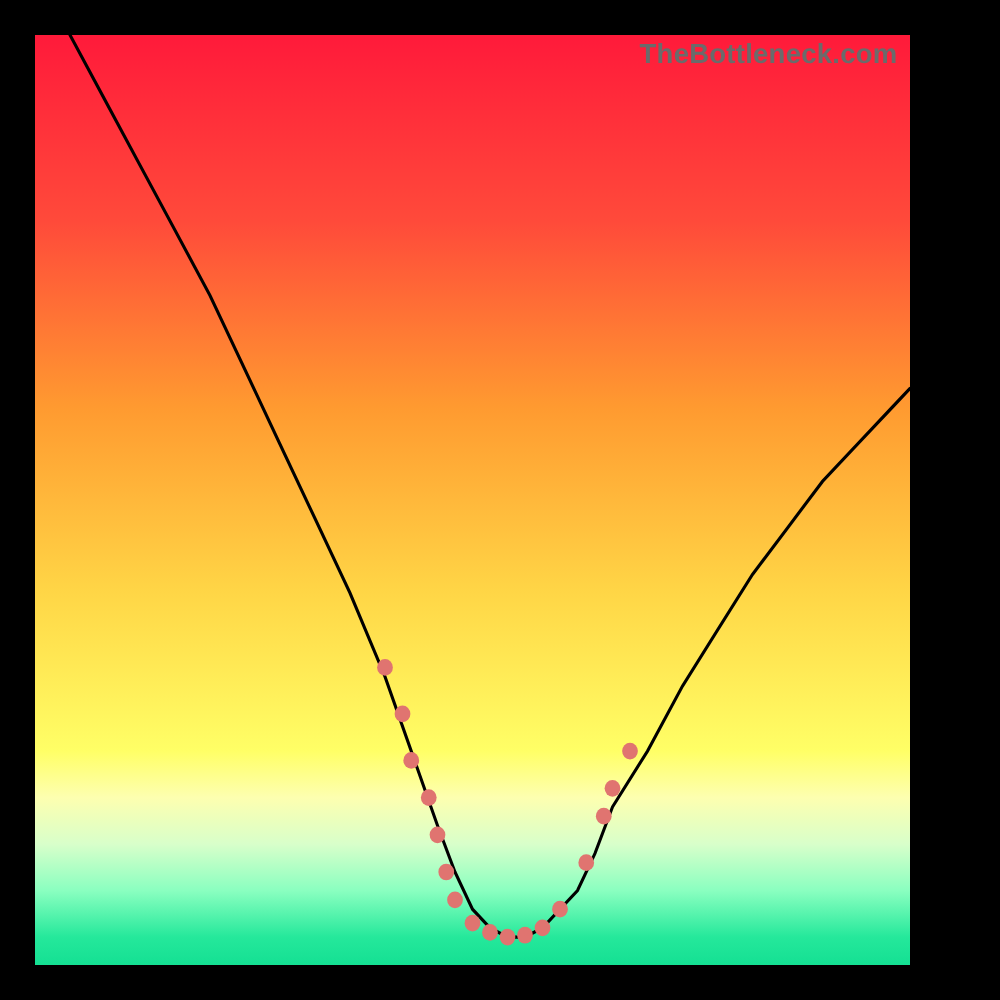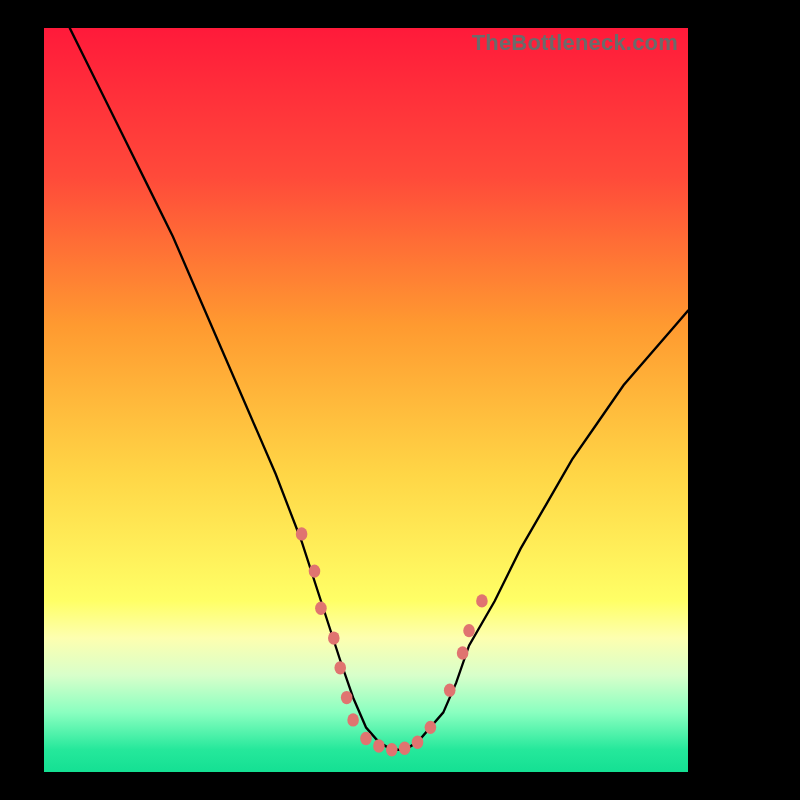--- a/index.html
+++ b/index.html
@@ -13,23 +13,23 @@
   .frame {
     position: absolute;
     left: 0;
     top: 0;
     width: 800px;
     height: 800px;
     background: #000;
   }
   .plot {
     position: absolute;
-    left: 44px;
+    left: 28px;
     top: 28px;
-    width: 644px;
+    width: 700px;
     height: 744px;
     overflow: hidden;
   }
   .gradient {
     position: absolute;
     left: 0;
     top: 0;
     width: 100%;
     height: 100%;
   }

